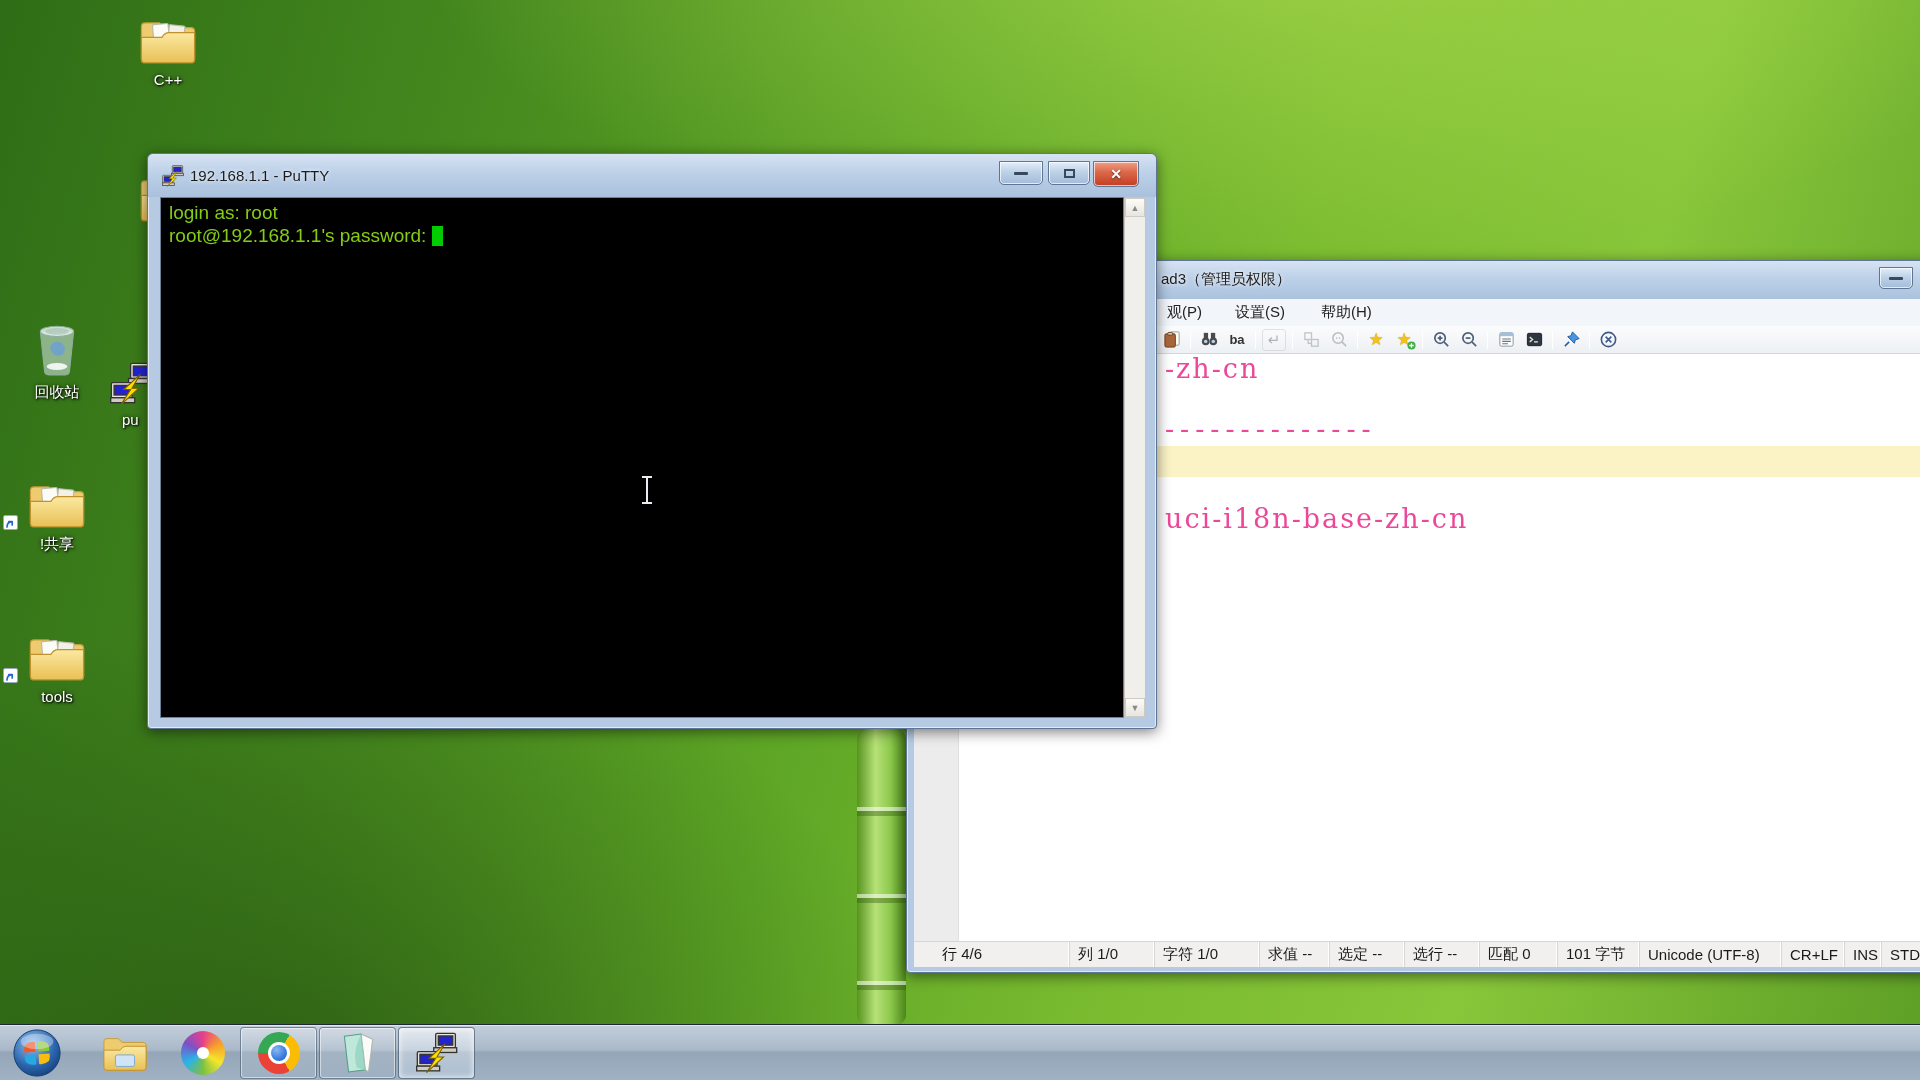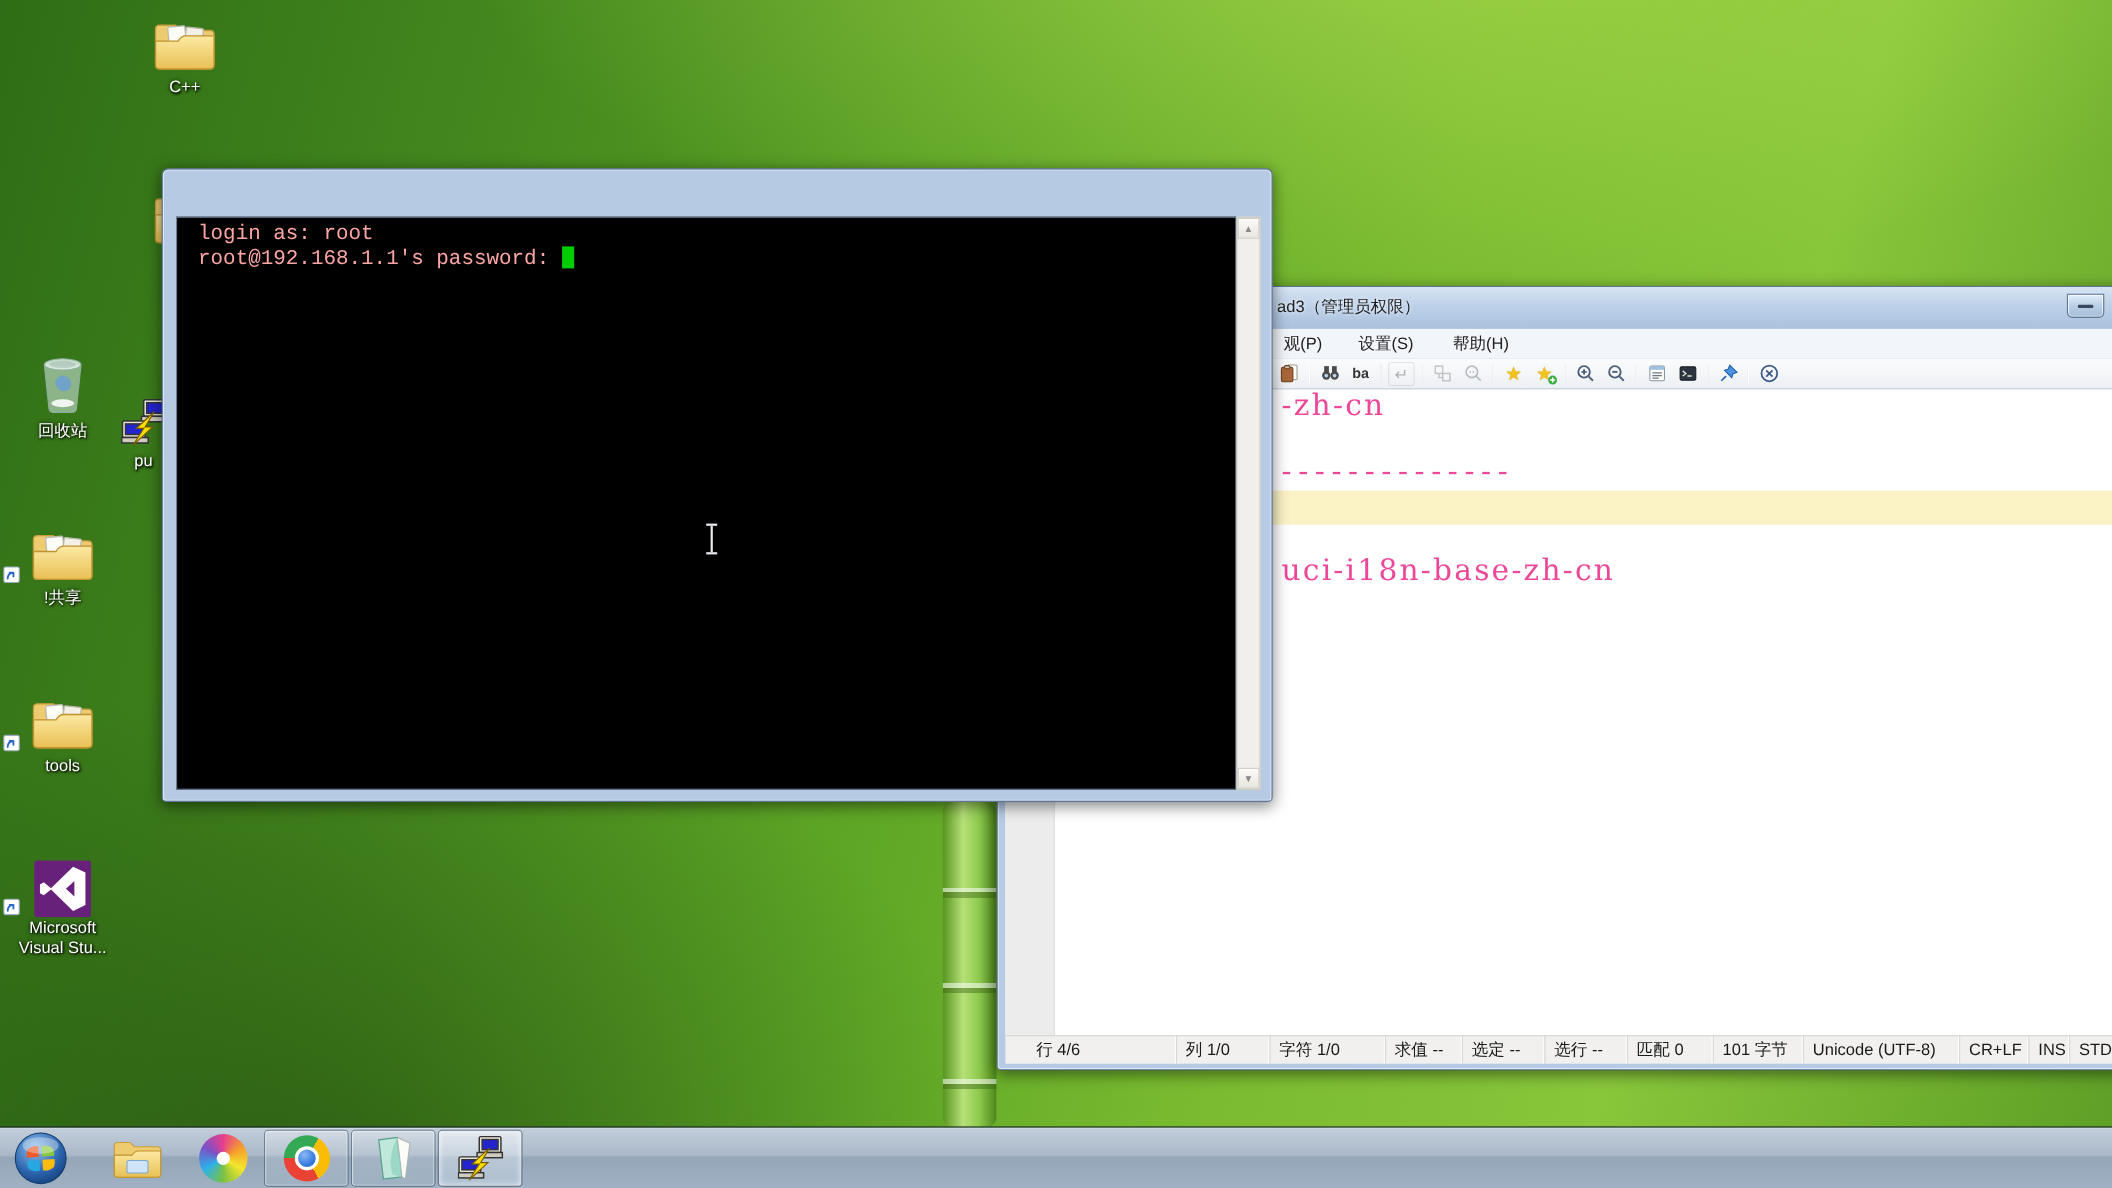--- a/index.html
+++ b/index.html
@@ -35,22 +35,22 @@
   .title-text { font-size:15px; color:#1c1c1c; text-shadow:0 0 4px #fff; }
   .wbtn { position:absolute; top:7px; height:24px; border:1px solid #5e7693; border-radius:0 0 5px 5px;
     background:linear-gradient(#e3eefa,#bdd2e8 45%,#a3bcd8); box-shadow:inset 0 0 0 1px rgba(255,255,255,.7);
     display:flex; align-items:center; justify-content:center; }
   .wbtn-close { background:linear-gradient(#f0a088,#dd6a4c 40%,#c23d22); color:#fff; font-size:14px;
     font-weight:bold; text-shadow:0 1px 2px rgba(0,0,0,.6); }
   .glyph-min { width:14px; height:3px; background:#39485c; border-radius:1px; }
   .glyph-max { width:11px; height:9px; border:2px solid #39485c; }
   
   #putty-terminal { background:#000; border:1px solid #6c7f96; }
-  #putty-terminal pre { font-family:Liberation Mono, monospace; font-size:19px; line-height:23px;
-    color:#fca5a5; padding:3px 19px; white-space:pre; }
+  #putty-terminal pre { font-family:Liberation Sans, sans-serif; font-size:19px; line-height:23px;
+    color:#84cc16; padding:3px 8px; white-space:pre; }
   #term-cursor { display:inline-block; width:11px; height:20px; background:#00cc00; vertical-align:-4px; }
   .scrollbar { background:#f1efec; border:1px solid #c9c5be; display:flex; flex-direction:column;
     justify-content:space-between; align-items:center; }
   .sb-btn { width:100%; height:19px; background:linear-gradient(#fcfbf9,#e8e5df); border:1px solid #cfcbc3;
     color:#8a8a8a; font-size:9px; display:flex; align-items:center; justify-content:center; }
   
   #np3 .menubar { position:absolute; left:7px; right:0; top:38px; height:27px; background:#f2f5f9;
     display:flex; align-items:center; font-size:15px; color:#222; }
   #np3 .menubar span { padding:3px 9px; }
   #np3 .toolbar { position:absolute; left:7px; right:0; top:65px; height:28px;
@@ -223,31 +223,20 @@
     <div class="img" style="position:relative">
       <svg width="58" height="50">
           <use href="#sym-folder"></use>
         </svg>
       <span class="shortcut-overlay"><svg>
             <use href="#sym-arrow-sc"></use>
           </svg></span>
     </div>
     <div class="lbl">tools</div>
   </div>
-  <div class="dicon" style="left:0;top:772px">
-    <div class="img" style="position:relative">
-      <svg width="52" height="52" style="margin-bottom:-4px">
-          <use href="#sym-vs"></use>
-        </svg>
-      <span class="shortcut-overlay" style="bottom:-2px"><svg>
-            <use href="#sym-arrow-sc"></use>
-          </svg></span>
-    </div>
-    <div class="lbl"><span>Microsoft</span><br><span>Visual Stu...</span></div>
-  </div>
 
   <div id="np3" class="aerowin" style="left:906px;top:260px;width:1034px;height:713px;z-index:5">
     <div class="titlebar">
       <span class="title-text abs" style="left:254px;top:9px">ad3（管理员权限）</span>
       <span class="wbtn" style="left:972px;width:34px;height:22px;top:6px">
           <span class="glyph-min"></span>
         </span>
     </div>
     <div class="menubar">
       <span class="abs" style="left:244px">观(P)</span>
@@ -370,20 +359,35 @@
       <span class="st-cell" style="width:78px">匹配 0</span>
       <span class="st-cell" style="width:82px">101 字节</span>
       <span class="st-cell" style="width:142px">Unicode (UTF-8)</span>
       <span class="st-cell" style="width:63px">CR+LF</span>
       <span class="st-cell" style="width:37px">INS</span>
       <span class="st-cell" style="width:40px">STD</span>
     </div>
   </div>
 
   <div id="putty-win" class="aerowin" style="left:147px;top:153px;width:1010px;height:576px;z-index:10">
+    <div class="titlebar" style="height:43px">
+      <svg width="22" height="22" style="margin:0 6px 0 14px">
+          <use href="#sym-putty"></use>
+        </svg>
+      <span class="title-text">192.168.1.1 - PuTTY</span>
+      <span class="wbtn" style="right:113px;width:44px">
+          <span class="glyph-min"></span>
+        </span>
+      <span class="wbtn" style="right:66px;width:42px">
+          <span class="glyph-max"></span>
+        </span>
+      <span class="wbtn wbtn-close" style="right:17px;width:46px;height:26px">
+          <span>✕</span>
+        </span>
+    </div>
     <div id="putty-terminal" class="abs" style="left:12px;top:43px;width:964px;height:521px">
       <pre><span>login as: root</span>
 <span>root@192.168.1.1's password: </span><span id="term-cursor"></span></pre>
     </div>
     <div class="scrollbar abs" style="left:976px;top:43px;width:22px;height:521px">
       <span class="sb-btn">
           <span>▲</span>
         </span>
       <span class="sb-btn">
           <span>▼</span>

